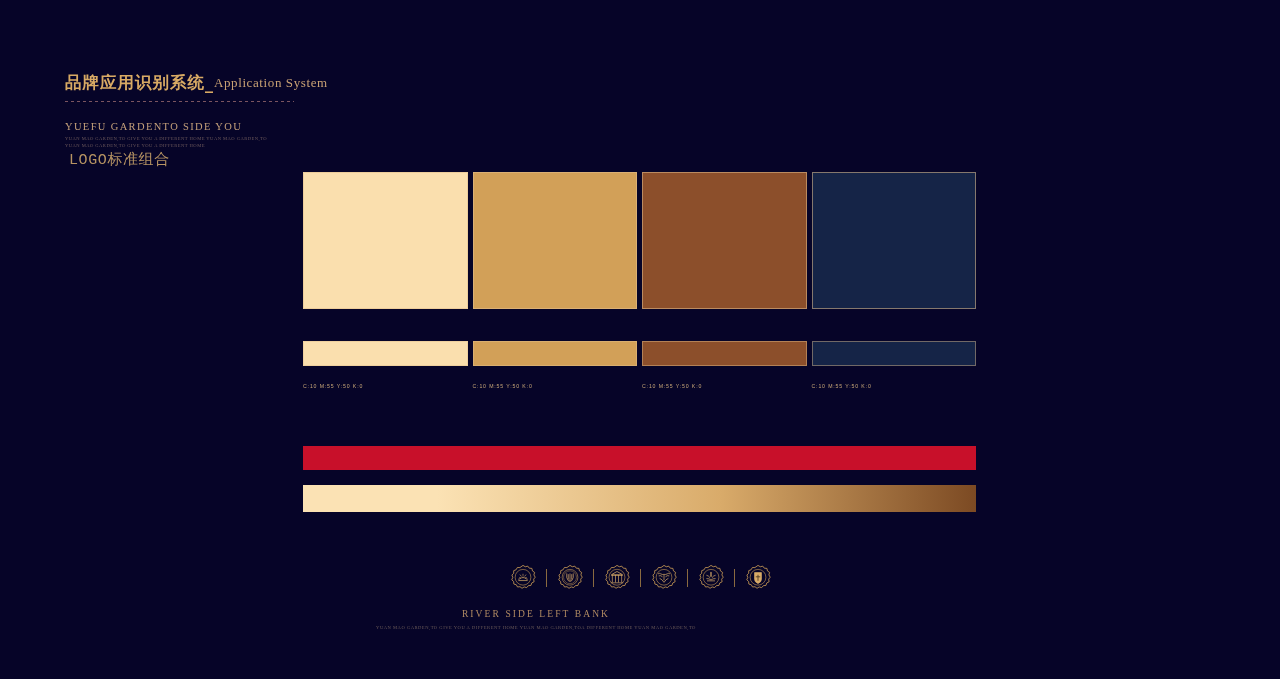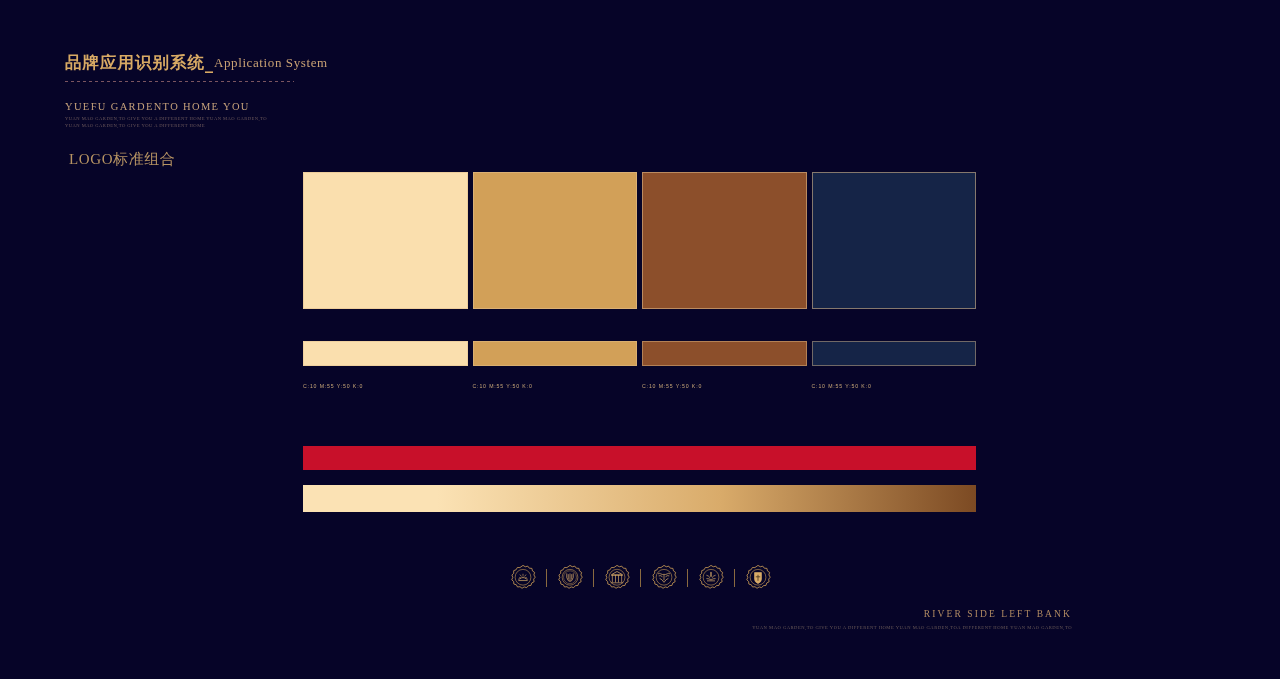--- a/index.html
+++ b/index.html
@@ -16,20 +16,21 @@
   
   .header { position:absolute; left:65px; top:55px; width:320px; }
 
   .title-row { display:flex; align-items:flex-end; white-space:nowrap; }
 
   .title-cn {
     font-family:"DejaVu Serif", serif;
     font-size:16.5px; font-weight:700; letter-spacing:1px;
     color:#d8aa64;
     line-height:1;
+    margin-top:20px;
   }
   .title-underscore {
     font-family:"DejaVu Serif", serif;
     font-size:16px; font-weight:700; color:#d8aa64;
     margin:0 1px 0 0; line-height:1;
   }
   .title-en {
     font-family:Liberation Serif, serif;
     font-size:13px; letter-spacing:0.6px;
     color:#c9a274;
@@ -52,21 +53,21 @@
   .brand-sub {
     margin-top:3px;
     font-family:"Liberation Serif", serif;
     font-size:4.6px; letter-spacing:0.45px;
     color:#6e5a5c; line-height:1.55;
     max-width:205px;
   }
 
   .section-title {
     position:absolute; left:69px; top:150px;
-    font-family:Liberation Serif, serif;
+    font-family:Liberation Mono, monospace;
     font-size:15px; letter-spacing:0.6px;
     color:#b79463;
   }
 
   
   .swatch-row {
     position:absolute; left:303px; top:172px;
     width:673px; height:137px;
     display:flex; gap:5px;
   }
@@ -114,21 +115,21 @@
   }
   .badge-item { display:flex; align-items:center; }
   .badge { width:30px; height:30px; display:block; }
   .badge-divider {
     width:1px; height:18px;
     background:#8a6a40;
     margin:0 8px;
   }
 
   
-  .footer { position:absolute; left:0; top:609px; width:1072px; text-align:right; }
+  .footer { position:absolute; left:0; top:609px; width:1072px; text-align:center; }
   .footer-title {
     font-family:"Liberation Serif", serif;
     font-size:9.5px; letter-spacing:2.1px;
     color:#b08a62;
   }
   .footer-sub {
     margin-top:6px;
     font-family:"Liberation Serif", serif;
     font-size:4.6px; letter-spacing:0.5px;
     color:#6a5a58;
@@ -139,21 +140,21 @@
 
 <div class="page">
 
   <div class="header">
     <div class="title-row">
       <span class="title-cn">品牌应用识别系统</span>
       <span class="title-underscore">_</span>
       <span class="title-en">Application  System</span>
     </div>
     <div class="dashed-rule"></div>
-    <div class="brand-line">YUEFU  GARDENTO  HOME  YOU</div>
+    <div class="brand-line">YUEFU  GARDENTO  SIDE  YOU</div>
     <div class="brand-sub">YUAN MAO GARDEN,TO GIVE YOU A DIFFERENT HOME   YUAN MAO GARDEN,TO YUAN MAO GARDEN,TO GIVE YOU A DIFFERENT HOME</div>
   </div>
 
   <div class="section-title">LOGO标准组合</div>
 
   <div class="swatch-row">
     <div class="swatch" style="background: rgb(250, 223, 174);"></div>
     <div class="swatch" style="background: rgb(210, 160, 88);"></div>
     <div class="swatch" style="background: rgb(140, 79, 43);"></div>
     <div class="swatch" style="background: rgb(21, 36, 71);"></div>

